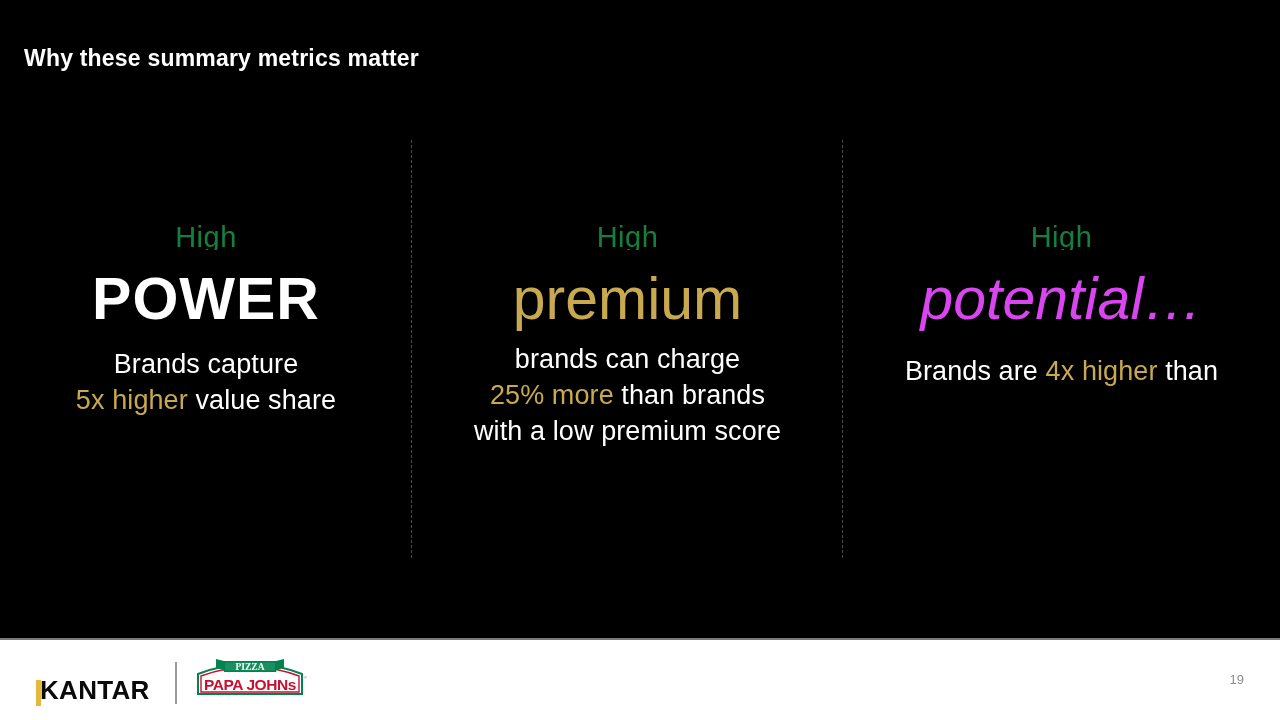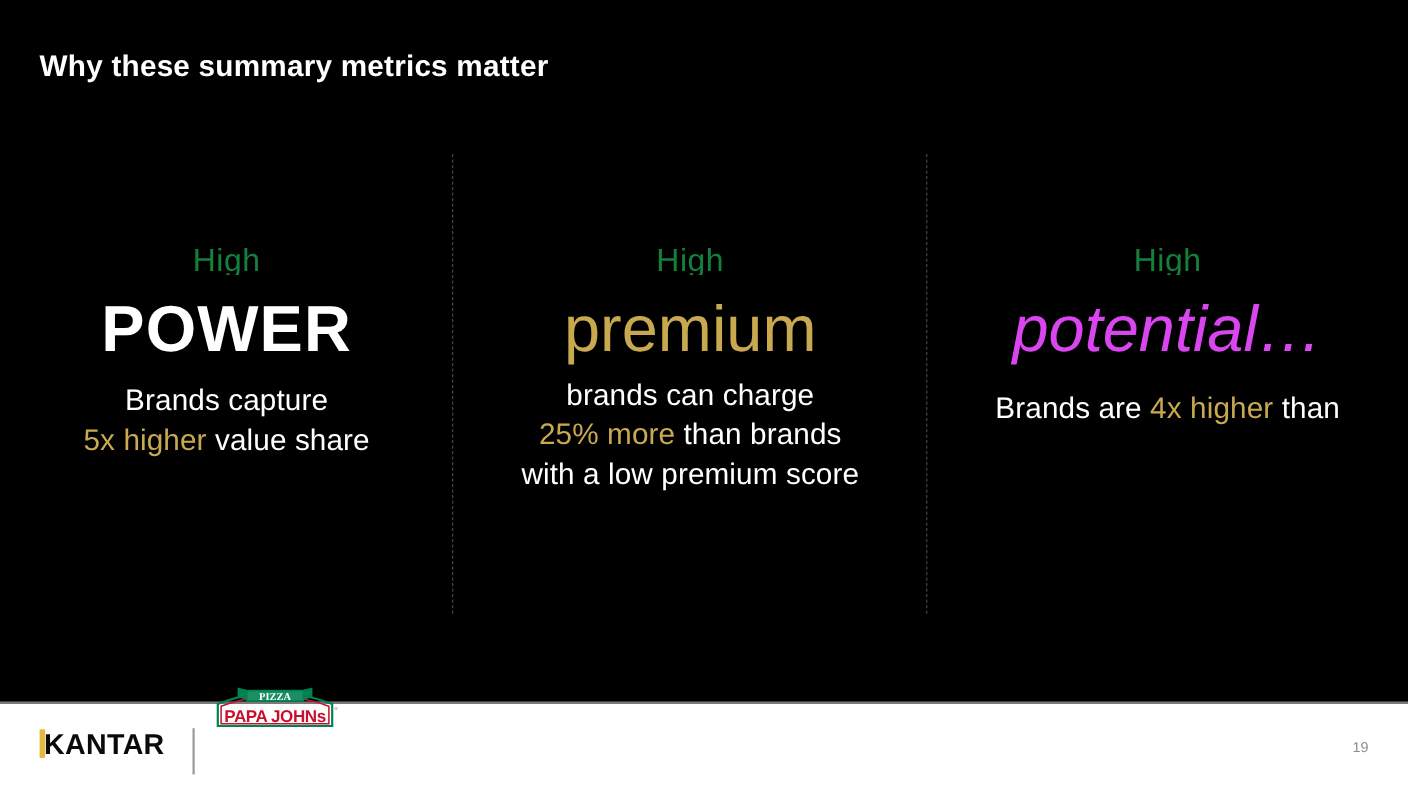--- a/index.html
+++ b/index.html
@@ -15,23 +15,23 @@
     position: relative;
     width: 1280px;
     height: 720px;
     background: #000000;
     overflow: hidden;
   }
 
   
   #slide-title {
     position: absolute;
-    left: 36px;
+    left: 24px;
     top: 45px;
-    font-size: 27px;
+    font-size: 23px;
     font-weight: bold;
     color: #ffffff;
     letter-spacing: 0.2px;
     white-space: nowrap;
   }
 
   
   #columns {
     position: absolute;
     left: 0;
@@ -117,23 +117,23 @@
     width: 1280px;
     height: 82px;
     background: #ffffff;
     border-top: 2px solid #7a7a7a;
   }
 
   
   #kantar-logo {
     position: absolute;
     left: 36px;
-    top: 21px;
+    top: 36px;
     display: flex;
-    align-items: center;
+    align-items: flex-end;
     height: 30px;
   }
   #kantar-bar {
     width: 5px;
     height: 26px;
     background: #e4b93d;
   }
   #kantar-word {
     font-size: 26px;
     font-weight: bold;
@@ -148,21 +148,21 @@
     top: 22px;
     width: 2px;
     height: 42px;
     background: #9a9a9a;
   }
 
   
   #papajohns-logo {
     position: absolute;
     left: 190px;
-    top: 614px;
+    top: 648px;
     width: 120px;
     height: 50px;
   }
   #papajohns-logo svg { display: block; }
 
   #page-number {
     position: absolute;
     right: 36px;
     top: 32px;
     font-size: 13px;

